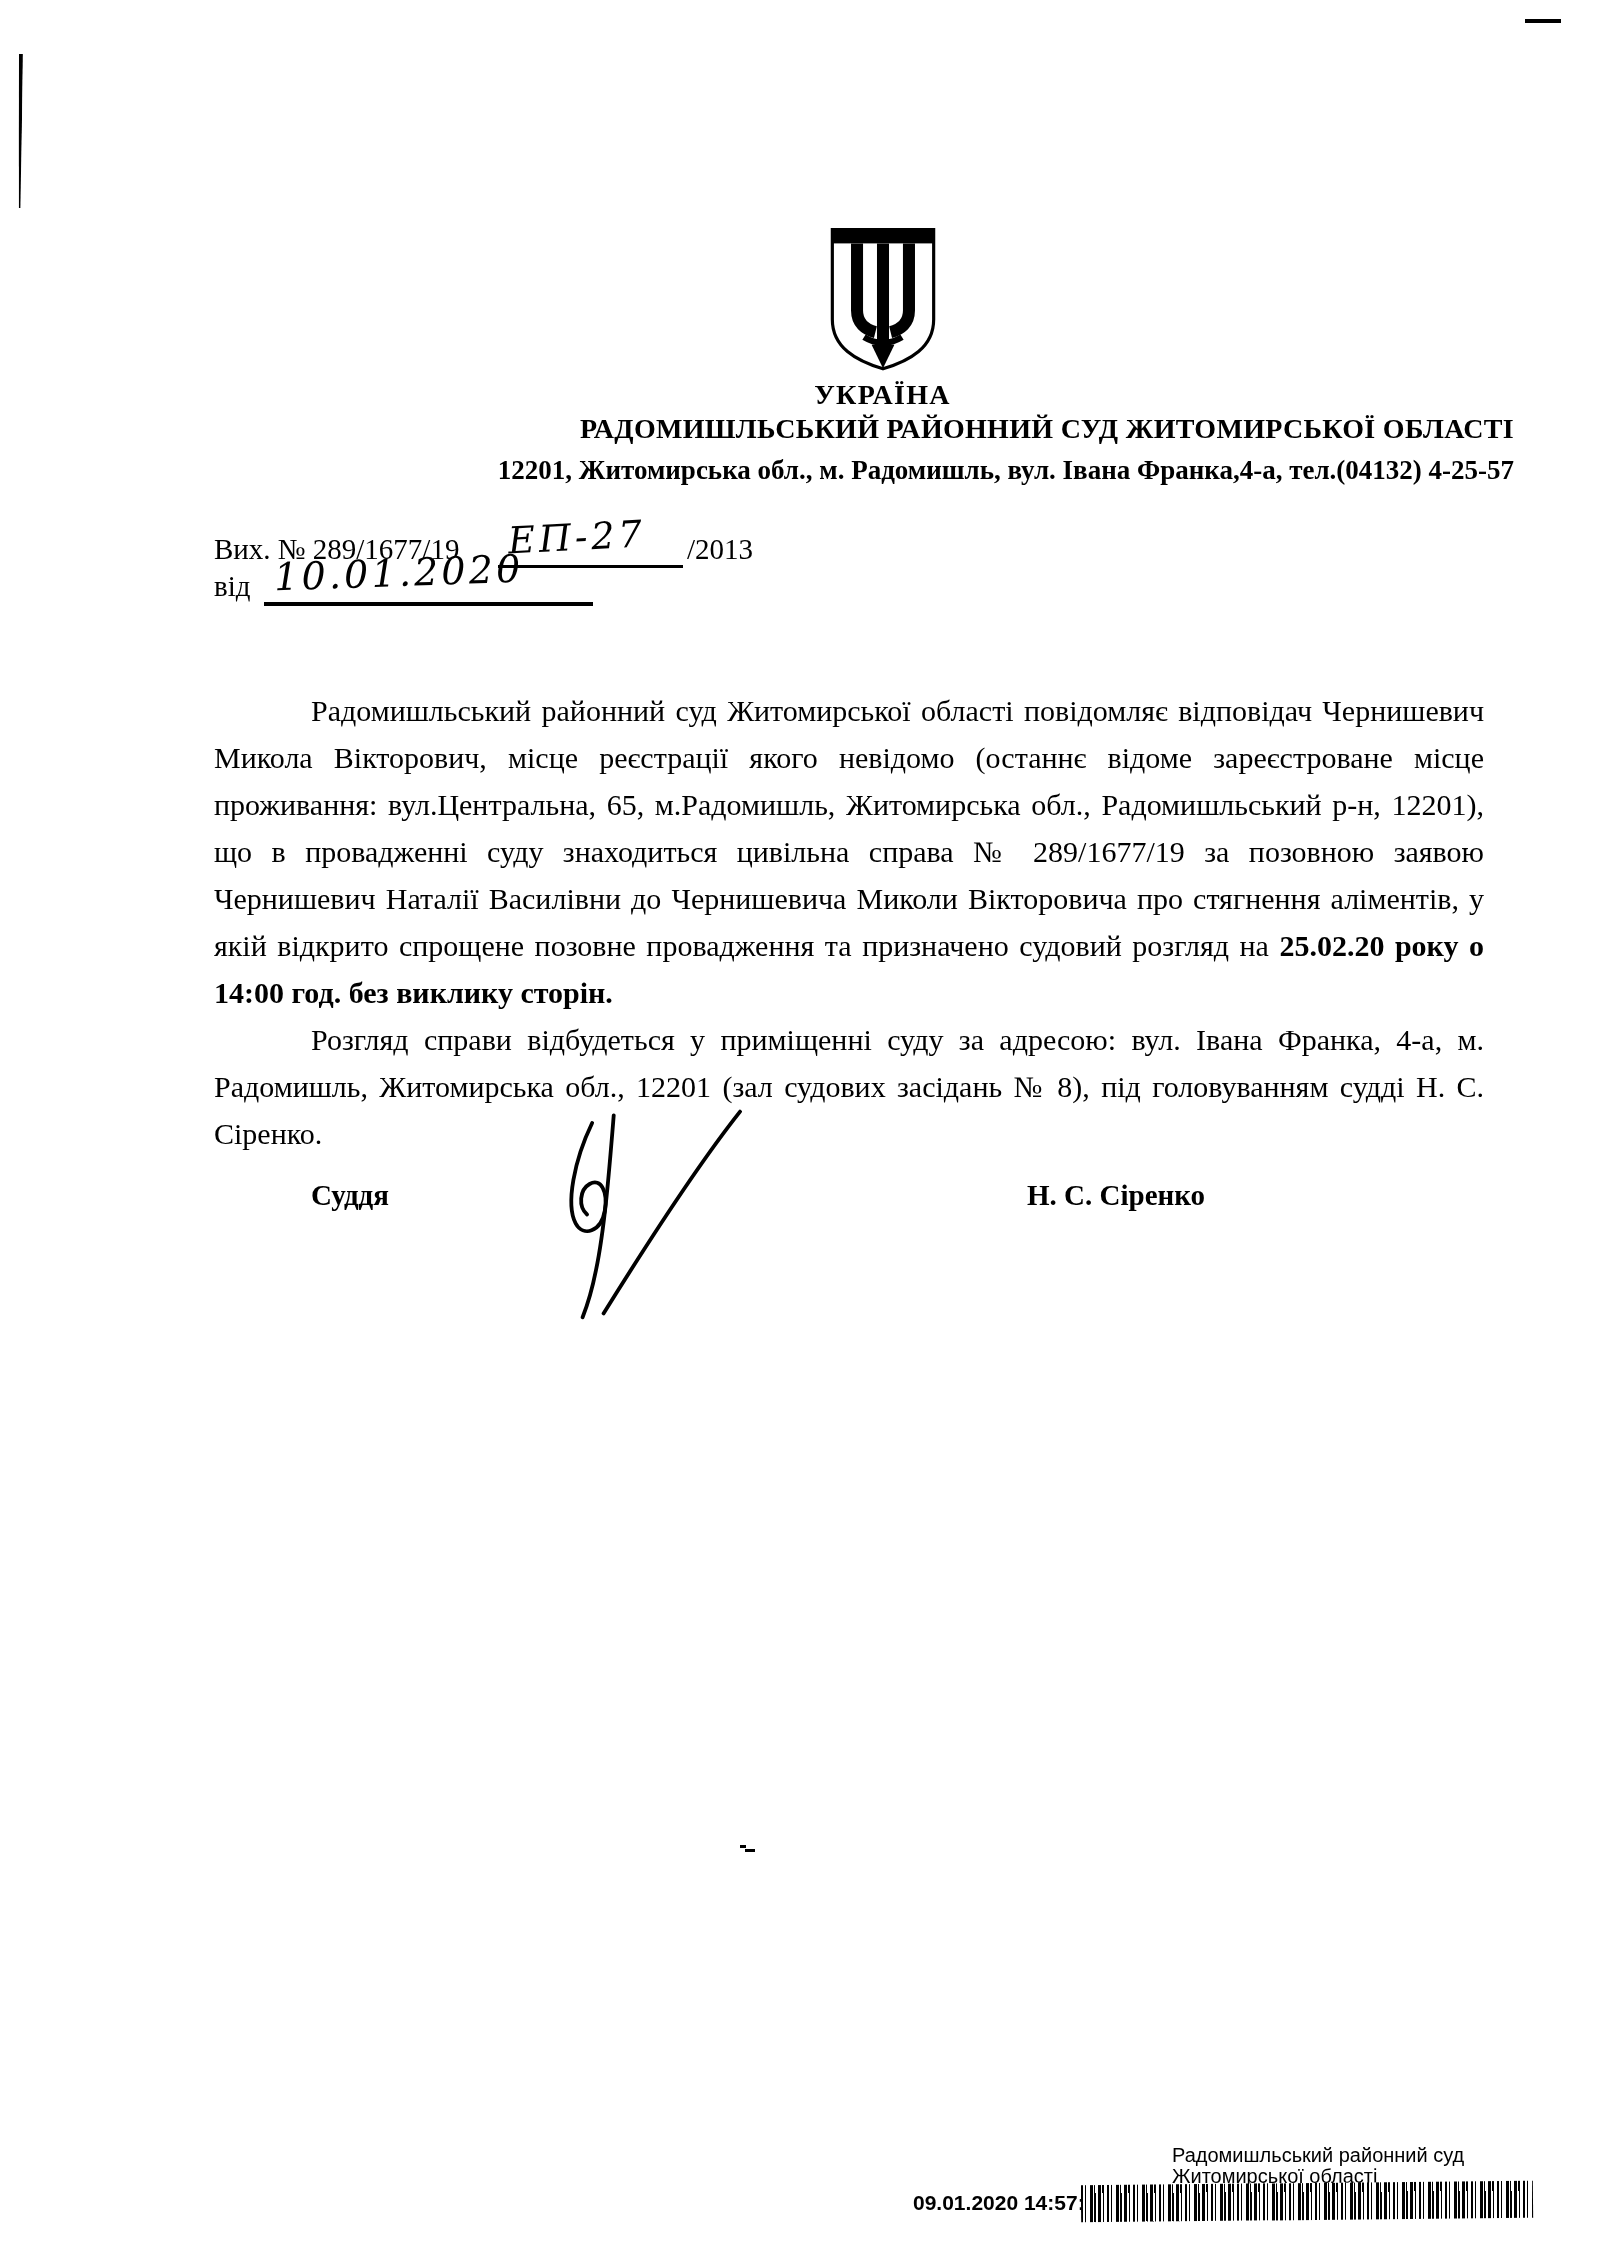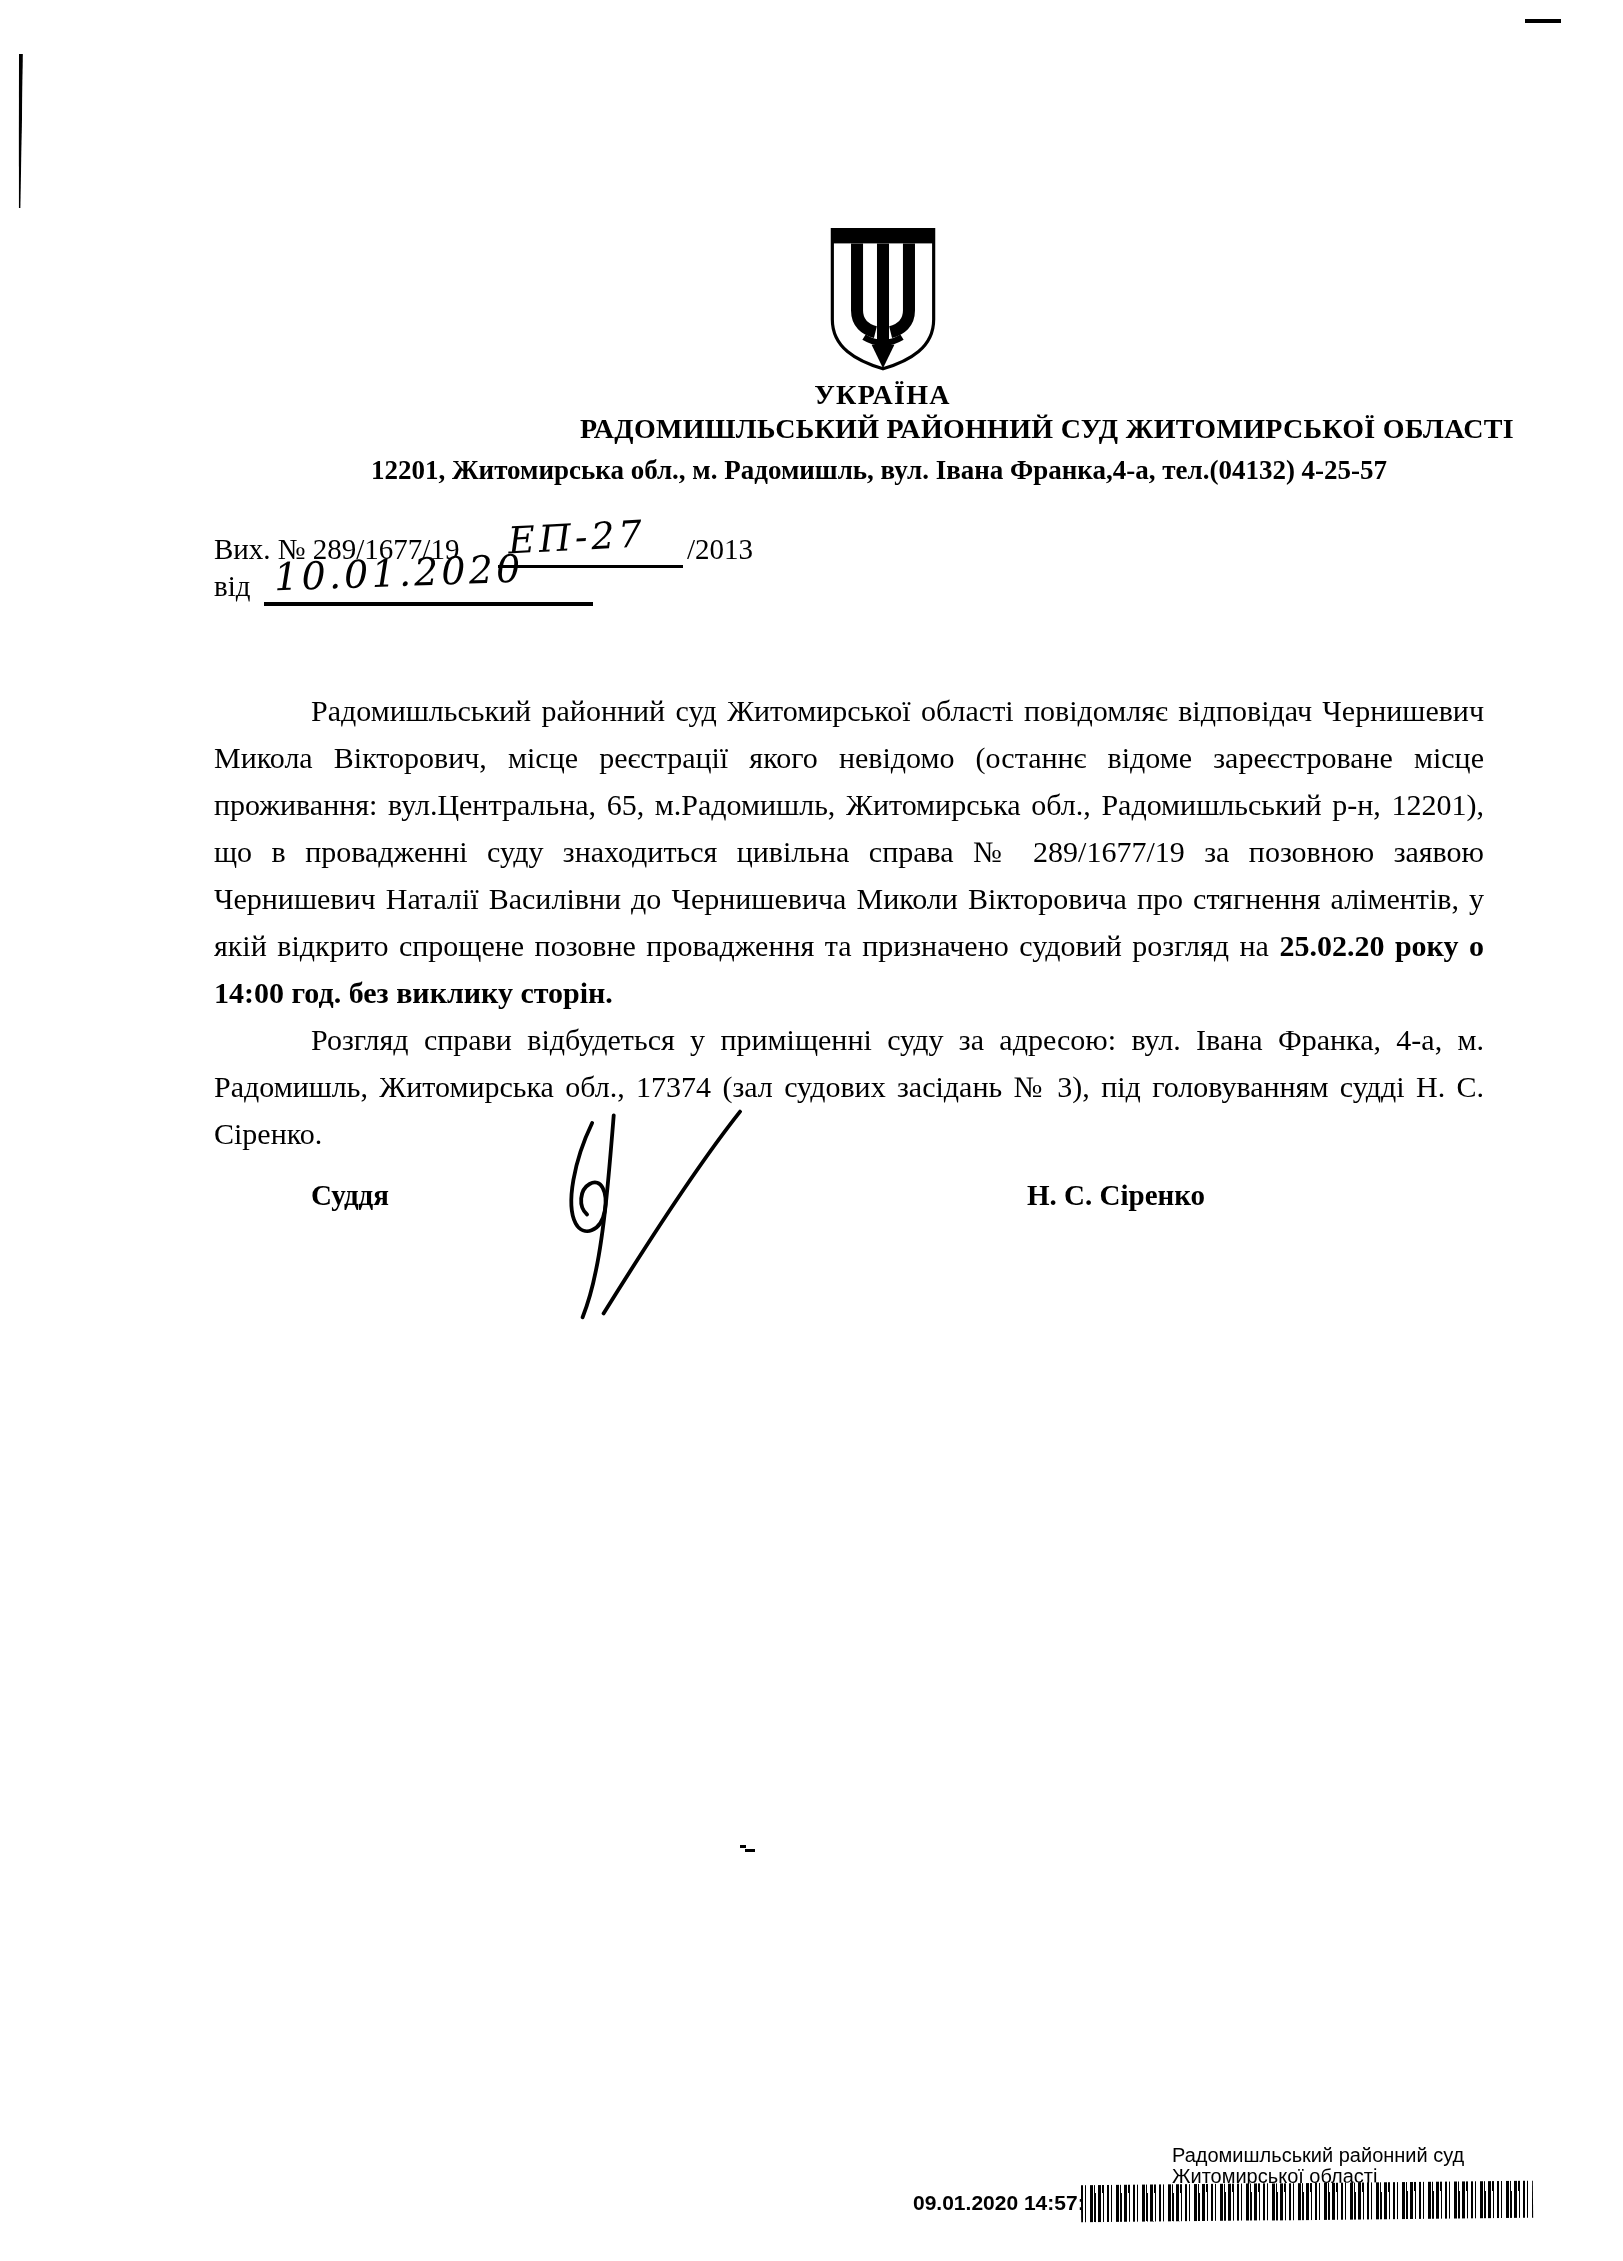--- a/index.html
+++ b/index.html
@@ -35,21 +35,21 @@
     left: 565px; top: 379px; width: 635px;
     text-align: center; font-size: 28px; font-weight: bold; letter-spacing: 1.3px;
   }
   .court-name {
     left: 244px; top: 413px; width: 1270px;
     text-align: right; font-size: 28px; font-weight: bold; letter-spacing: 0.3px;
     white-space: nowrap;
   }
   .court-address {
     left: 244px; top: 455px; width: 1270px;
-    text-align: center; font-size: 27px; font-weight: 600;
+    text-align: right; font-size: 27px; font-weight: 600;
     white-space: nowrap;
   }
 
   
   .ref-text { font-size: 29px; white-space: nowrap; }
   .ref-prefix { left: 214px; top: 533px; }
   .ref-suffix { left: 687px; top: 533px; }
   .date-label { left: 214px; top: 570px; }
   .handwriting {
     font-family: "DejaVu Serif", serif;
@@ -134,21 +134,21 @@
   <div class="abs ref-text ref-prefix">Вих. № 289/1677/19</div>
   <div class="abs handwriting ref-code">ЕП-27</div>
   <div class="abs underline-1"></div>
   <div class="abs ref-text ref-suffix">/2013</div>
   <div class="abs ref-text date-label">від</div>
   <div class="abs handwriting ref-date">10.01.2020</div>
   <div class="abs underline-2"></div>
 
   <div class="abs body-text">
     <p><span>Радомишльський районний суд Житомирської області повідомляє відповідач Чернишевич Микола Вікторович, місце реєстрації якого невідомо (останнє відоме зареєстроване місце проживання: вул.Центральна, 65, м.Радомишль, Житомирська обл., Радомишльський р-н, 12201), що в провадженні суду знаходиться цивільна справа № 289/1677/19 за позовною заявою Чернишевич Наталії Василівни до Чернишевича Миколи Вікторовича про стягнення аліментів, у якій відкрито спрощене позовне провадження та призначено судовий розгляд на </span><span class="bold">25.02.20 року о 14:00 год. без виклику сторін.</span></p>
-    <p>Розгляд справи відбудеться у приміщенні суду за адресою: вул. Івана Франка, 4-а, м. Радомишль, Житомирська обл., 17374 (зал судових засідань № 3), під головуванням судді  Н. С. Сіренко.</p>
+    <p>Розгляд справи відбудеться у приміщенні суду за адресою: вул. Івана Франка, 4-а, м. Радомишль, Житомирська обл., 12201 (зал судових засідань № 8), під головуванням судді  Н. С. Сіренко.</p>
   </div>
 
   <div class="abs sign-role">Суддя</div>
   <div class="abs signature">
     <svg width="254" height="219" viewBox="0 0 400 345" xmlns="http://www.w3.org/2000/svg">
       <g fill="none" stroke="#000" stroke-width="6" stroke-linecap="round">
         <path d="M112,30 C84,88 70,158 86,188 C98,210 126,202 132,168 C137,138 126,116 108,126 C92,135 90,162 104,174"></path>
         <path d="M146,18 C140,92 132,196 118,262 C112,292 104,318 97,336"></path>
         <path d="M130,330 C186,240 272,104 345,12"></path>
       </g>

